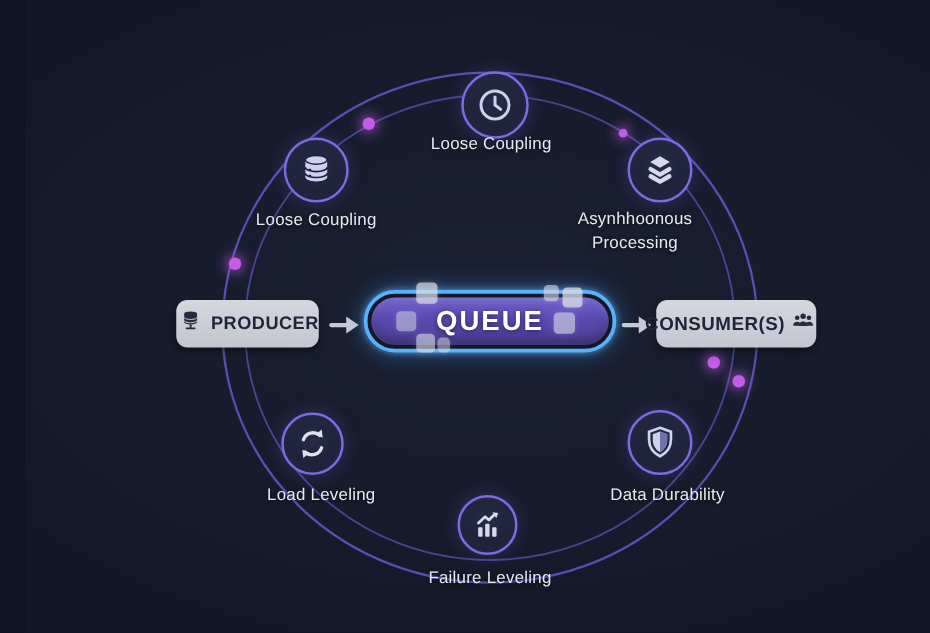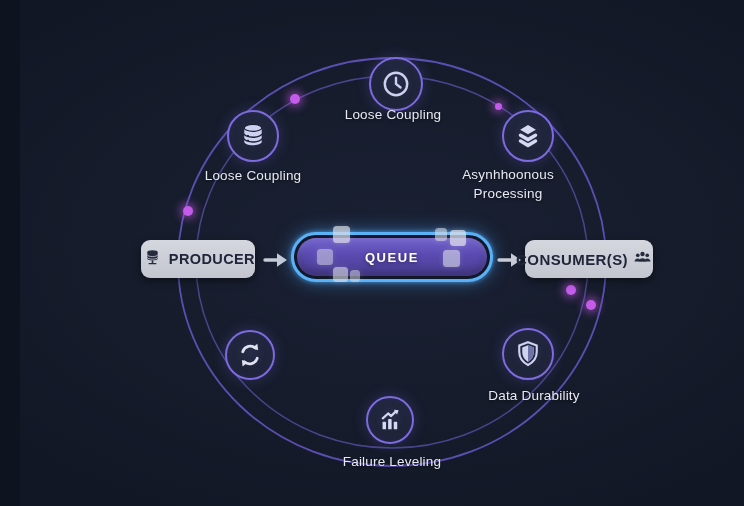--- a/index.html
+++ b/index.html
@@ -51,21 +51,21 @@
     border:3px solid #59b2f7; border-radius:25px; background:#12182a; padding:3px;
     box-shadow:0 0 18px rgba(80,170,250,.5), 0 0 5px rgba(80,170,250,.75);
   }
   .queue-inner {
     width:100%; height:100%; border-radius:19px;
     background:linear-gradient(180deg,#7162cd 0%, #5a4ab0 45%, #4a3d92 100%);
     display:flex; align-items:center; justify-content:center;
     box-shadow:inset 0 2px 6px rgba(255,255,255,.12), inset 0 -4px 8px rgba(0,0,0,.25);
   }
   .queue-label {
-    color:#fff; font-weight:700; font-size:13px; letter-spacing:1.6px;
+    color:#fff; font-weight:700; font-size:22px; letter-spacing:1.6px;
     text-shadow:0 1px 4px rgba(0,0,0,.5);
     text-align:right;
   }
   .msg {
     position:absolute; z-index:40; background:#dfe2ec; border-radius:3.5px;
     box-shadow:0 0 6px rgba(230,235,250,.25);
   }
 </style>
 </head>
 <body>
@@ -145,20 +145,21 @@
         <rect x="15.2" y="13.6" width="3" height="6.4" rx="0.6" fill="#d6d9f2"></rect>
         <path d="M5.8 10.6 L10.4 6.4 L13 8.6 L16.8 4.8" fill="none" stroke="#d6d9f2" stroke-width="1.9" stroke-linecap="round" stroke-linejoin="round"></path>
         <path d="M15.4 3.2 L19.4 3.7 L18 7.4 Z" fill="#d6d9f2"></path>
       </svg>
     </span>
   </div>
 
   <div class="node-label" style="left:293px;top:106px;width:160px">Loose Coupling</div>
   <div class="node-label" style="left:153px;top:167px;width:160px">Loose Coupling</div>
   <div class="node-label" style="left:432px;top:166px;width:112px">Asynhhoonous Processing</div>
+  <div class="node-label" style="left:157px;top:387px;width:160px">Load Leveling</div>
   <div class="node-label" style="left:434px;top:387px;width:160px">Data Durability</div>
   <div class="node-label" style="left:292px;top:453px;width:160px">Failure Leveling</div>
 
   <div class="endpoint" style="left:121px;top:240px;width:114px">
     <span>
       <svg width="19" height="19" viewBox="0 0 24 24">
         <path d="M5.5 5 V13.6 c0 1.25 2.9 2.2 6.5 2.2 s6.5-.95 6.5-2.2 V5" fill="#262c3e"></path>
         <ellipse cx="12" cy="5" rx="6.5" ry="2.3" fill="#262c3e"></ellipse>
         <path d="M5.5 8.6 c0 1.25 2.9 2.2 6.5 2.2 s6.5-.95 6.5-2.2" fill="none" stroke="#cbced6" stroke-width="1"></path>
         <path d="M5.5 11.9 c0 1.25 2.9 2.2 6.5 2.2 s6.5-.95 6.5-2.2" fill="none" stroke="#cbced6" stroke-width="1"></path>

